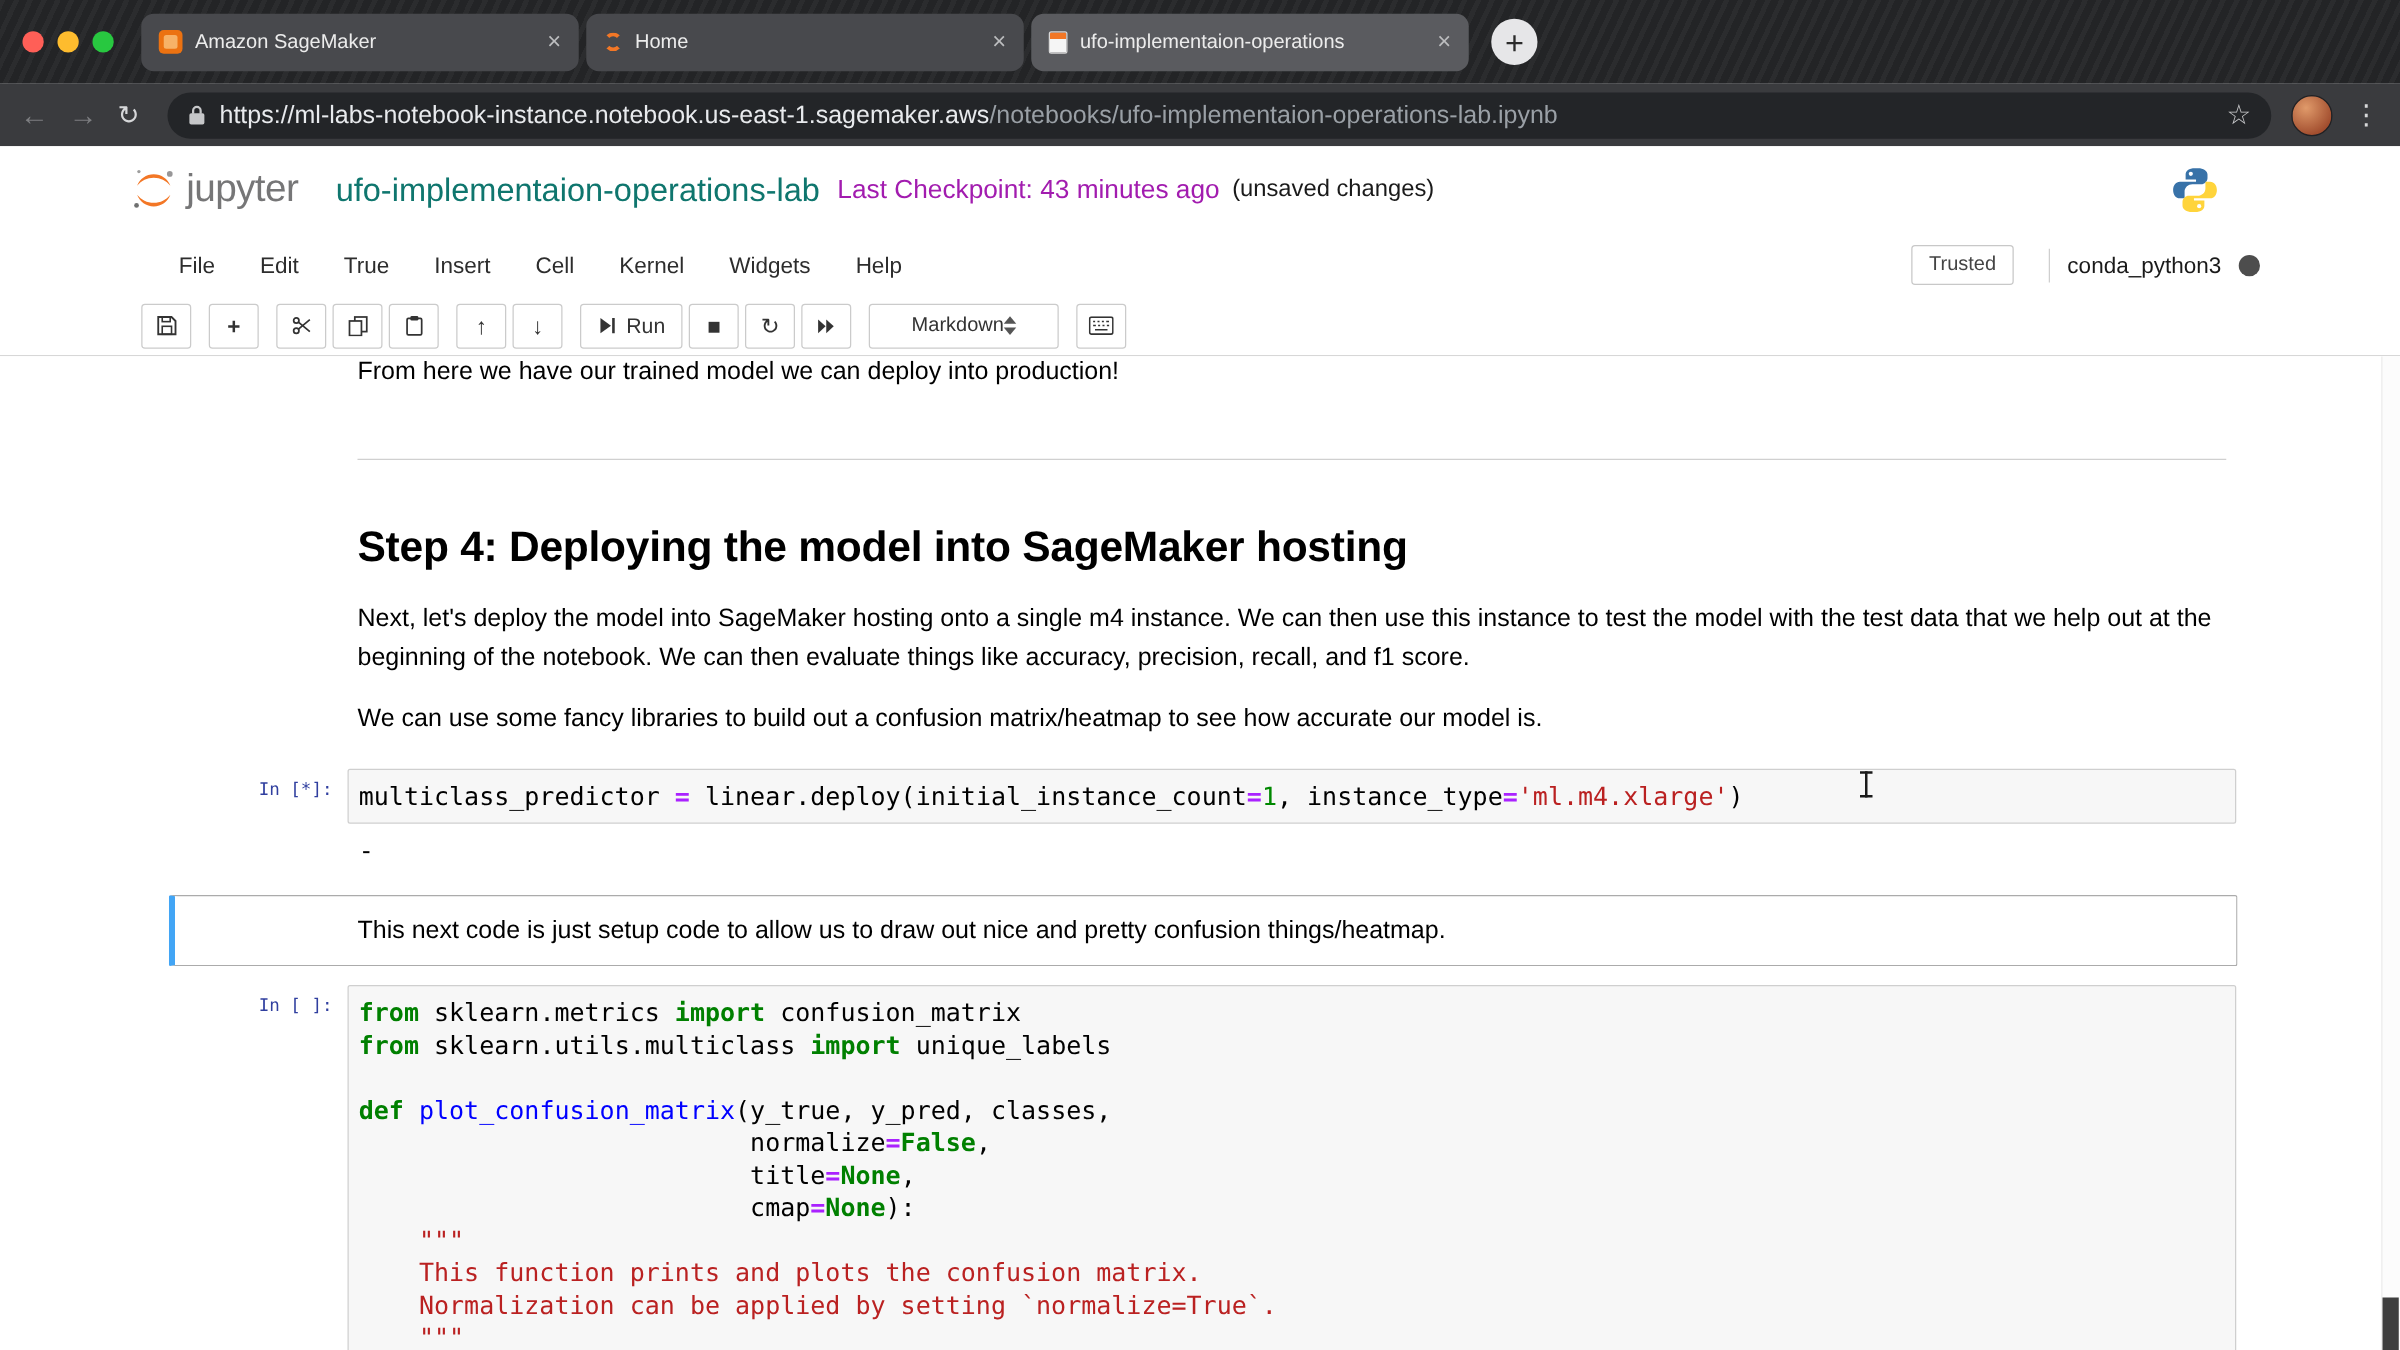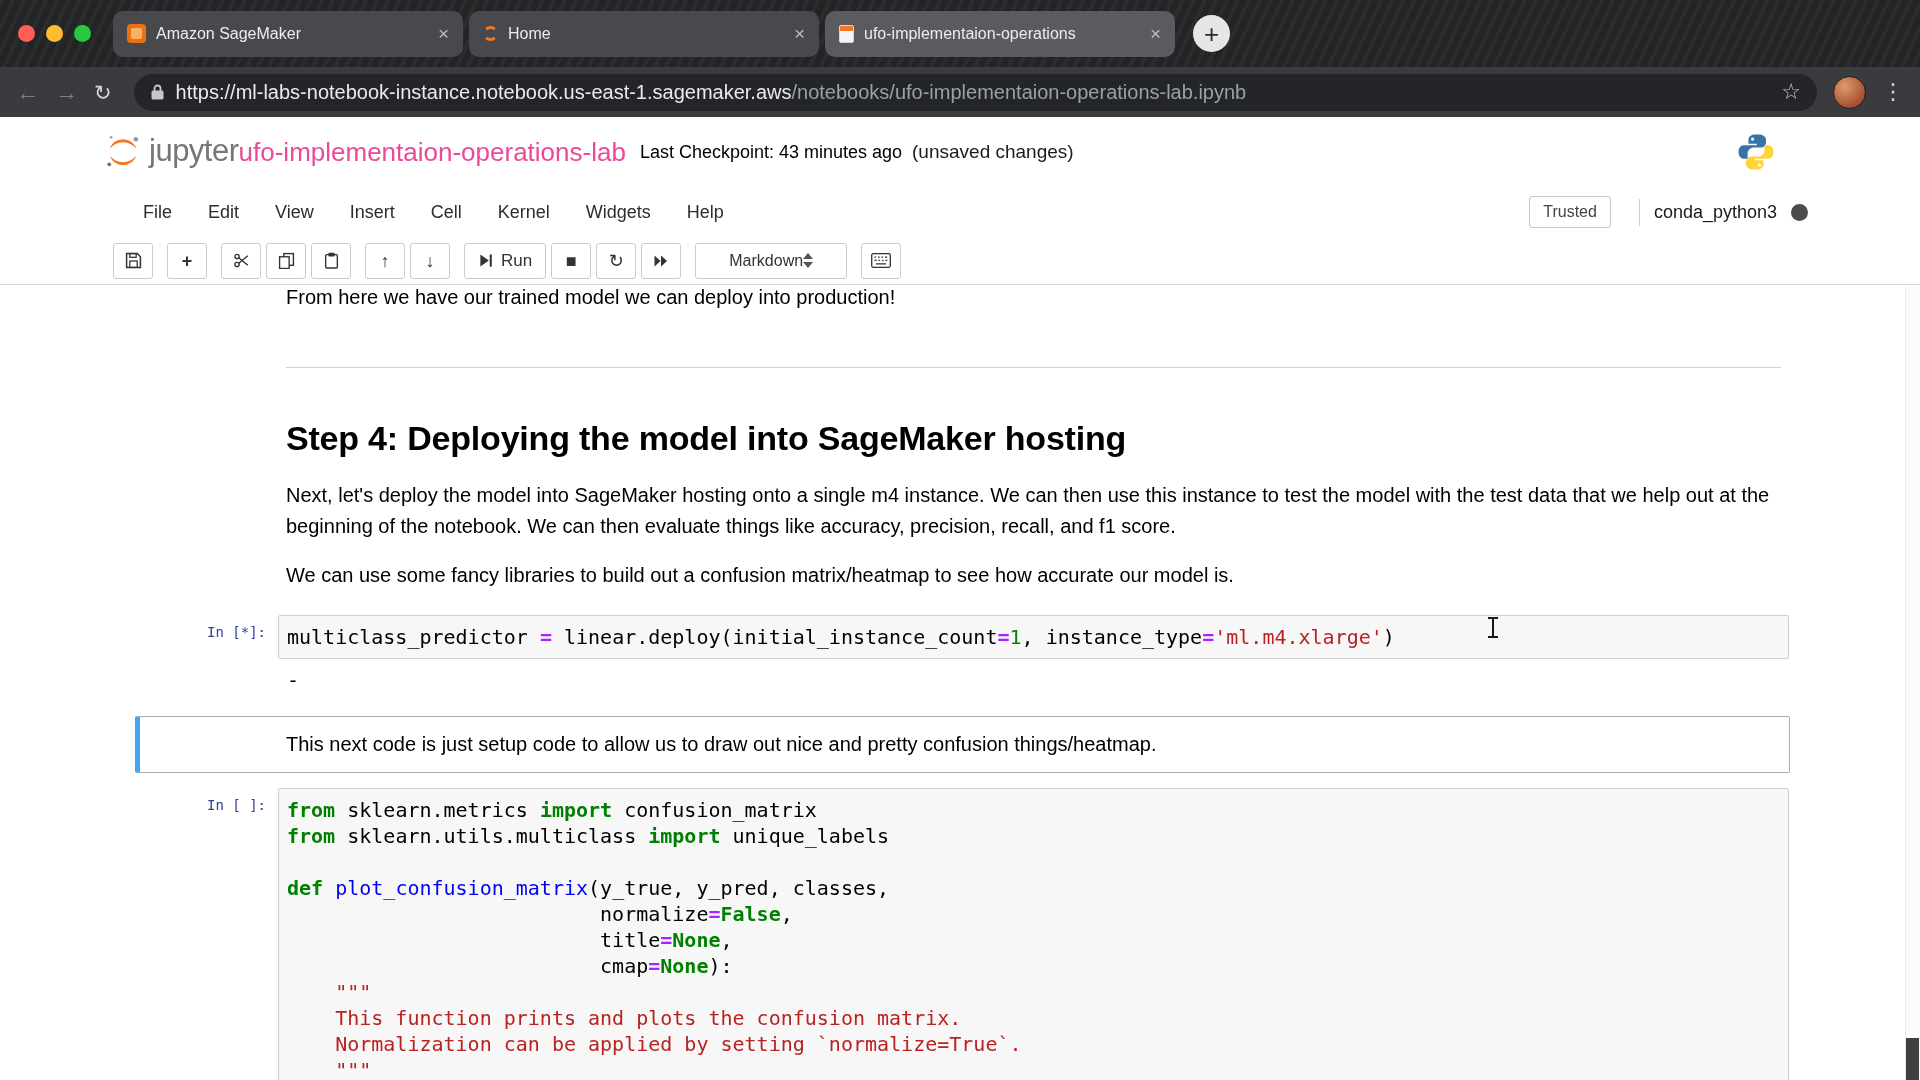--- a/index.html
+++ b/index.html
@@ -66,22 +66,22 @@
     border: 1px solid #202124; }
   .menu-dots-icon { color: #d6d7d9; font-size: 22px; line-height: 1; }
 
   
   .jp-header {
     height: 70px; flex: none; background: #fff;
     display: flex; align-items: center; padding: 0 24px 0 104px;
   }
   .jp-logo { display: flex; align-items: flex-end; gap: 7px; }
   .jp-logo-text { font-size: 31px; color: #767677; letter-spacing: -0.5px; padding-bottom: 2px; }
-  .nb-title { font-size: 26px; color: #ec4899; white-space: nowrap; }
-  .nb-checkpoint { font-size: 18px; color: #000000; margin-left: 14px; white-space: nowrap; }
+  .nb-title { font-size: 26px; color: #0f766e; margin-left: 30px; white-space: nowrap; }
+  .nb-checkpoint { font-size: 21px; color: #a21caf; margin-left: 14px; white-space: nowrap; }
   .nb-status { font-size: 19px; color: #1a1a1a; margin-left: 10px; white-space: nowrap; }
   .python-logo { margin-left: auto; margin-right: 120px; flex: none; }
 
   
   .menu-bar { height: 50px; flex: none; display: flex; align-items: center;
     padding: 0 112px 0 125px; background: #fff; }
   .menu-item { padding: 0 18px; font-size: 18px; color: #2d2d2d; }
   .menu-right { margin-left: auto; display: flex; align-items: center; }
   .trusted-btn { border: 1px solid #c8c8c8; border-radius: 3px; padding: 6px 13px;
     font-size: 16px; color: #444; background: #fff; }
@@ -226,21 +226,21 @@
       <path fill="#3872a8" d="M24 3c-6 0-9 2.5-9 6v5h10v2H9.5C5.5 16 3 19.5 3 24s2.5 8 6.5 8H14v-6.5c0-4 3.5-7 7.5-7H30c3 0 6-2.5 6-6V9c0-3.5-4-6-9-6h-3z"></path>
       <circle cx="20" cy="8.5" r="2" fill="#fff"></circle>
       <path fill="#ffd43b" d="M24 45c6 0 9-2.5 9-6v-5H23v-2h15.5c4 0 6.5-3.5 6.5-8s-2.5-8-6.5-8H34v6.5c0 4-3.5 7-7.5 7H18c-3 0-6 2.5-6 6V39c0 3.5 4 6 9 6h3z"></path>
       <circle cx="28" cy="39.5" r="2" fill="#fff"></circle>
     </svg>
   </div>
 
   <div class="menu-bar">
     <span class="menu-item">File</span>
     <span class="menu-item">Edit</span>
-    <span class="menu-item">View</span>
+    <span class="menu-item">True</span>
     <span class="menu-item">Insert</span>
     <span class="menu-item">Cell</span>
     <span class="menu-item">Kernel</span>
     <span class="menu-item">Widgets</span>
     <span class="menu-item">Help</span>
     <div class="menu-right">
       <span class="trusted-btn">Trusted</span>
       <span class="kernel-sep"></span>
       <span class="kernel-name">conda_python3</span>
       <span class="kernel-indicator"></span>

